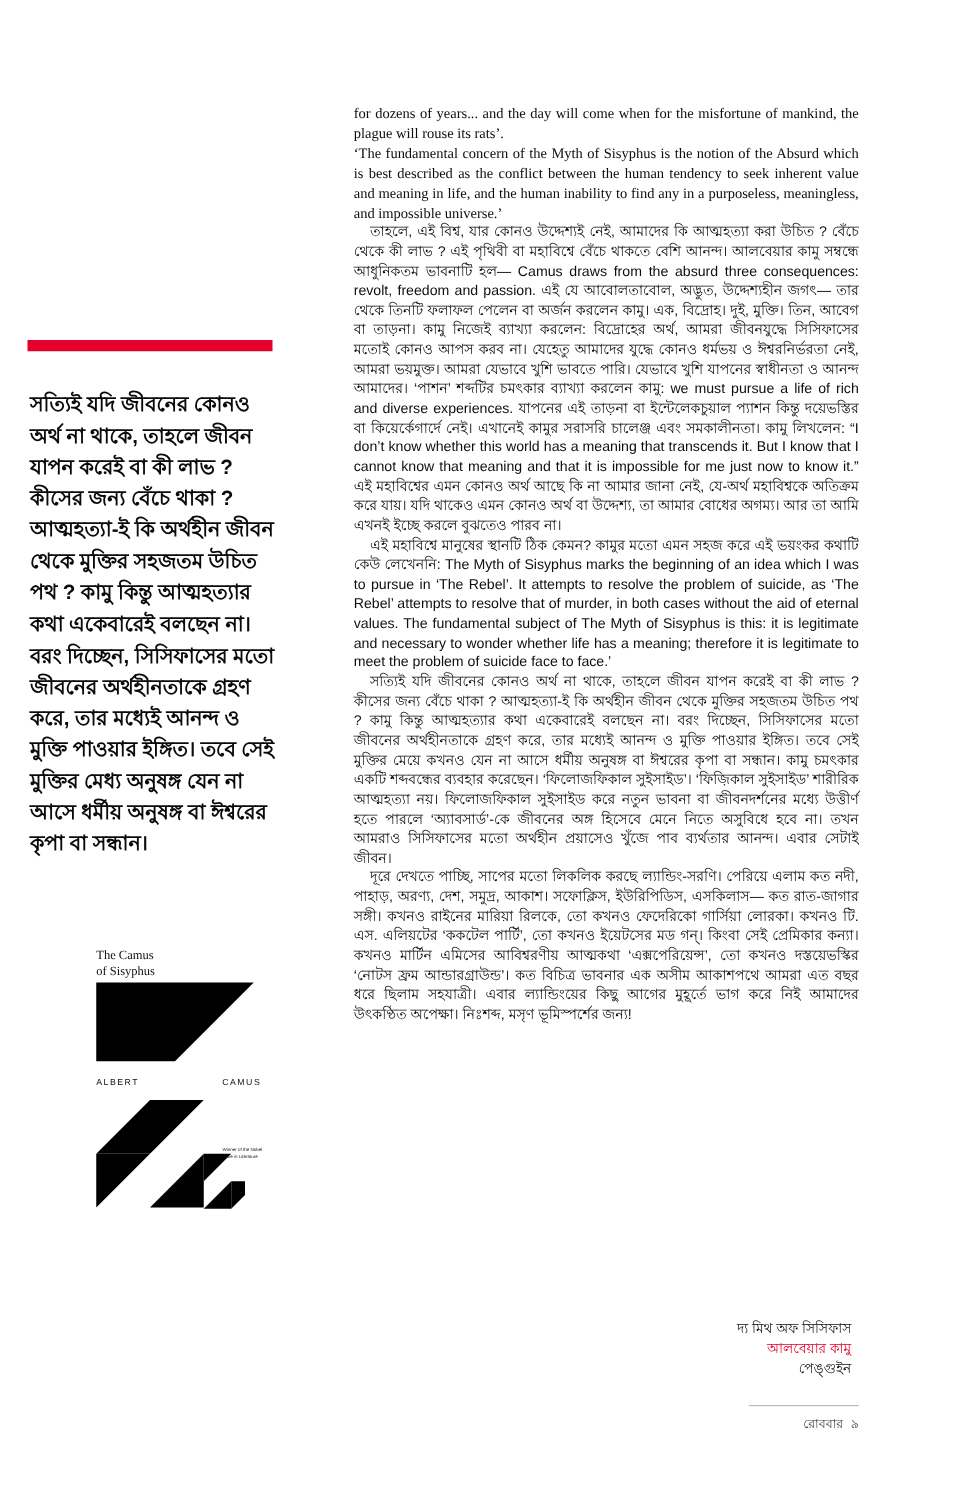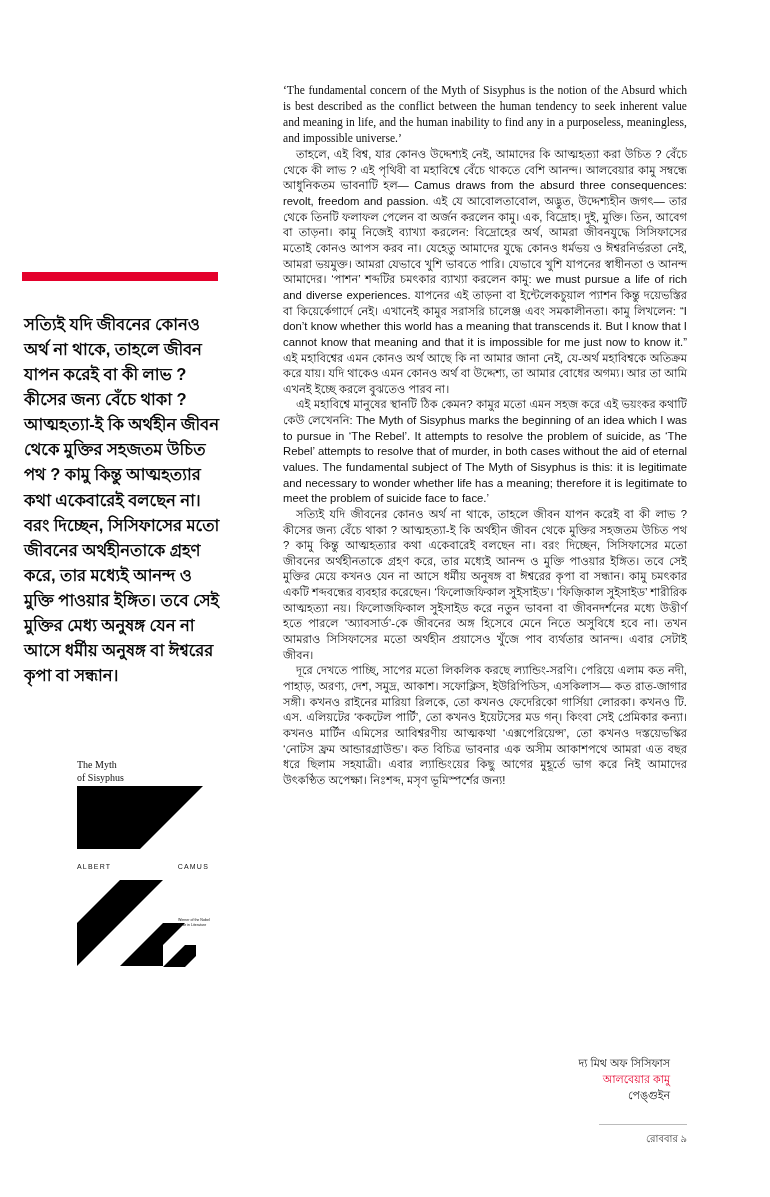--- a/index.html
+++ b/index.html
@@ -120,37 +120,37 @@
     text-indent: 0;
   }
   .bn {
     font-family: "Liberation Sans", sans-serif;
     font-size: 11.3px;
   }
 
   
   .colophon {
     position: absolute;
-    right: 100px;
+    right: 89px;
     top: 1056px;
     width: 200px;
     text-align: right;
     font-family: "Liberation Sans", sans-serif;
     font-size: 11px;
     line-height: 1.45;
   }
   .colophon .l1 { color: #111; }
   .colophon .l2 { color: #e4002b; }
   .colophon .l3 { color: #111; }
 
   .folio {
     position: absolute;
     right: 83px;
     top: 1131px;
-    font-family: Liberation Serif, serif;
+    font-family: Liberation Mono, monospace;
     font-size: 10px;
     color: #444;
     text-align: right;
   }
   .folio-rule {
     position: absolute;
     right: 83px;
     top: 1124px;
     width: 88px;
     height: 1px;
@@ -173,32 +173,33 @@
       <div class="tri" style="left:74px; top:40px; border-left:63px solid #000; border-bottom:63px solid transparent;"></div>
       <div class="tri" style="left:11px; top:134px; border-right:43px solid #000; border-top:43px solid transparent;"></div>
       <div class="tri" style="left:54px; top:134px; border-left:43px solid #000; border-bottom:43px solid transparent;"></div>
       <div class="tri" style="left:54px; top:177px; border-right:43px solid #000; border-top:43px solid transparent;"></div>
       <div class="tri" style="left:97px; top:177px; border-left:22px solid #000; border-bottom:22px solid transparent;"></div>
       <div class="tri" style="left:97px; top:199px; border-right:22px solid #000; border-top:22px solid transparent;"></div>
       <div class="tile" style="left:119px; top:199px; width:11px; height:11px;"></div>
       <div class="tri" style="left:119px; top:210px; border-left:11px solid #000; border-bottom:11px solid transparent;"></div>
       <div class="tri" style="left:11px; top:177px; border-left:43px solid #000; border-bottom:43px solid transparent;"></div>
 
-      <div class="cover-title" style="white-space:pre-line;">The Myth
+      <div class="cover-title" style="white-space:pre-line;">The Camus
 of Sisyphus</div>
       <div class="cover-author">
         <span>ALBERT</span>
         <span>CAMUS</span>
       </div>
       <div class="cover-pub" style="white-space:pre-line;">Winner of the Nobel
 Prize in Literature</div>
     </div>
   </div>
 
   <div class="main-col">
+    <p class="noindent">for dozens of years... and the day will come when for the misfortune of mankind, the plague will rouse its rats’.</p>
     <p class="noindent">‘The fundamental concern of the Myth of Sisyphus is the notion of the Absurd which is best described as the conflict between the human tendency to seek inherent value and meaning in life, and the human inability to find any in a purposeless, meaningless, and impossible universe.’</p>
     <p class="bn">তাহলে, এই বিশ্ব, যার কোনও উদ্দেশ্যই নেই, আমাদের কি আত্মহত্যা করা উচিত ? বেঁচে থেকে কী লাভ ? এই পৃথিবী বা মহাবিশ্বে বেঁচে থাকতে বেশি আনন্দ। আলবেয়ার কামু সম্বন্ধে আধুনিকতম ভাবনাটি হল— Camus draws from the absurd three consequences: revolt, freedom and passion. এই যে আবোলতাবোল, অদ্ভুত, উদ্দেশ্যহীন জগৎ— তার থেকে তিনটি ফলাফল পেলেন বা অর্জন করলেন কামু। এক, বিদ্রোহ। দুই, মুক্তি। তিন, আবেগ বা তাড়না। কামু নিজেই ব্যাখ্যা করলেন: বিদ্রোহের অর্থ, আমরা জীবনযুদ্ধে সিসিফাসের মতোই কোনও আপস করব না। যেহেতু আমাদের যুদ্ধে কোনও ধর্মভয় ও ঈশ্বরনির্ভরতা নেই, আমরা ভয়মুক্ত। আমরা যেভাবে খুশি ভাবতে পারি। যেভাবে খুশি যাপনের স্বাধীনতা ও আনন্দ আমাদের। ‘পাশন’ শব্দটির চমৎকার ব্যাখ্যা করলেন কামু: we must pursue a life of rich and diverse experiences. যাপনের এই তাড়না বা ইন্টেলেকচুয়াল প্যাশন কিন্তু দয়েভস্তির বা কিয়েৰ্কেগাৰ্দে নেই। এখানেই কামুর সরাসরি চালেঞ্জ এবং সমকালীনতা। কামু লিখলেন: “I don’t know whether this world has a meaning that transcends it. But I know that I cannot know that meaning and that it is impossible for me just now to know it.” এই মহাবিশ্বের এমন কোনও অর্থ আছে কি না আমার জানা নেই, যে-অর্থ মহাবিশ্বকে অতিক্রম করে যায়। যদি থাকেও এমন কোনও অর্থ বা উদ্দেশ্য, তা আমার বোধের অগম্য। আর তা আমি এখনই ইচ্ছে করলে বুঝতেও পারব না।</p>
     <p class="bn">এই মহাবিশ্বে মানুষের স্থানটি ঠিক কেমন? কামুর মতো এমন সহজ করে এই ভয়ংকর কথাটি কেউ লেখেননি: The Myth of Sisyphus marks the beginning of an idea which I was to pursue in ‘The Rebel’. It attempts to resolve the problem of suicide, as ‘The Rebel’ attempts to resolve that of murder, in both cases without the aid of eternal values. The fundamental subject of The Myth of Sisyphus is this: it is legitimate and necessary to wonder whether life has a meaning; therefore it is legitimate to meet the problem of suicide face to face.’</p>
     <p class="bn">সত্যিই যদি জীবনের কোনও অর্থ না থাকে, তাহলে জীবন যাপন করেই বা কী লাভ ? কীসের জন্য বেঁচে থাকা ? আত্মহত্যা-ই কি অর্থহীন জীবন থেকে মুক্তির সহজতম উচিত পথ ? কামু কিন্তু আত্মহত্যার কথা একেবারেই বলছেন না। বরং দিচ্ছেন, সিসিফাসের মতো জীবনের অর্থহীনতাকে গ্রহণ করে, তার মধ্যেই আনন্দ ও মুক্তি পাওয়ার ইঙ্গিত। তবে সেই মুক্তির মেয়ে কখনও যেন না আসে ধর্মীয় অনুষঙ্গ বা ঈশ্বরের কৃপা বা সন্ধান। কামু চমৎকার একটি শব্দবন্ধের ব্যবহার করেছেন। ‘ফিলোজফিকাল সুইসাইড’। ‘ফিজ়িকাল সুইসাইড’ শারীরিক আত্মহত্যা নয়। ফিলোজফিকাল সুইসাইড করে নতুন ভাবনা বা জীবনদর্শনের মধ্যে উত্তীর্ণ হতে পারলে ‘অ্যাবসার্ড’-কে জীবনের অঙ্গ হিসেবে মেনে নিতে অসুবিধে হবে না। তখন আমরাও সিসিফাসের মতো অর্থহীন প্রয়াসেও খুঁজে পাব ব্যর্থতার আনন্দ। এবার সেটাই জীবন।</p>
     <p class="bn">দূরে দেখতে পাচ্ছি, সাপের মতো লিকলিক করছে ল্যান্ডিং-সরণি। পেরিয়ে এলাম কত নদী, পাহাড়, অরণ্য, দেশ, সমুদ্র, আকাশ। সফোক্লিস, ইউরিপিডিস, এসকিলাস— কত রাত-জাগার সঙ্গী। কখনও রাইনের মারিয়া রিলকে, তো কখনও ফেদেরিকো গার্সিয়া লোরকা। কখনও টি. এস. এলিয়টের ‘ককটেল পার্টি’, তো কখনও ইয়েটসের মড গন্‌। কিংবা সেই প্রেমিকার কন্যা। কখনও মার্টিন এমিসের আবিশ্বরণীয় আত্মকথা ‘এক্সপেরিয়েন্স’, তো কখনও দস্তয়েভস্কির ‘নোটস ফ্রম আন্ডারগ্রাউন্ড’। কত বিচিত্র ভাবনার এক অসীম আকাশপথে আমরা এত বছর ধরে ছিলাম সহযাত্রী। এবার ল্যান্ডিংয়ের কিছু আগের মুহূর্তে ভাগ করে নিই আমাদের উৎকণ্ঠিত অপেক্ষা। নিঃশব্দ, মসৃণ ভূমিস্পর্শের জন্য!</p>
   </div>
 
   <div class="colophon">
     <div class="l1">দ্য মিথ অফ সিসিফাস</div>
     <div class="l2">আলবেয়ার কামু</div>

